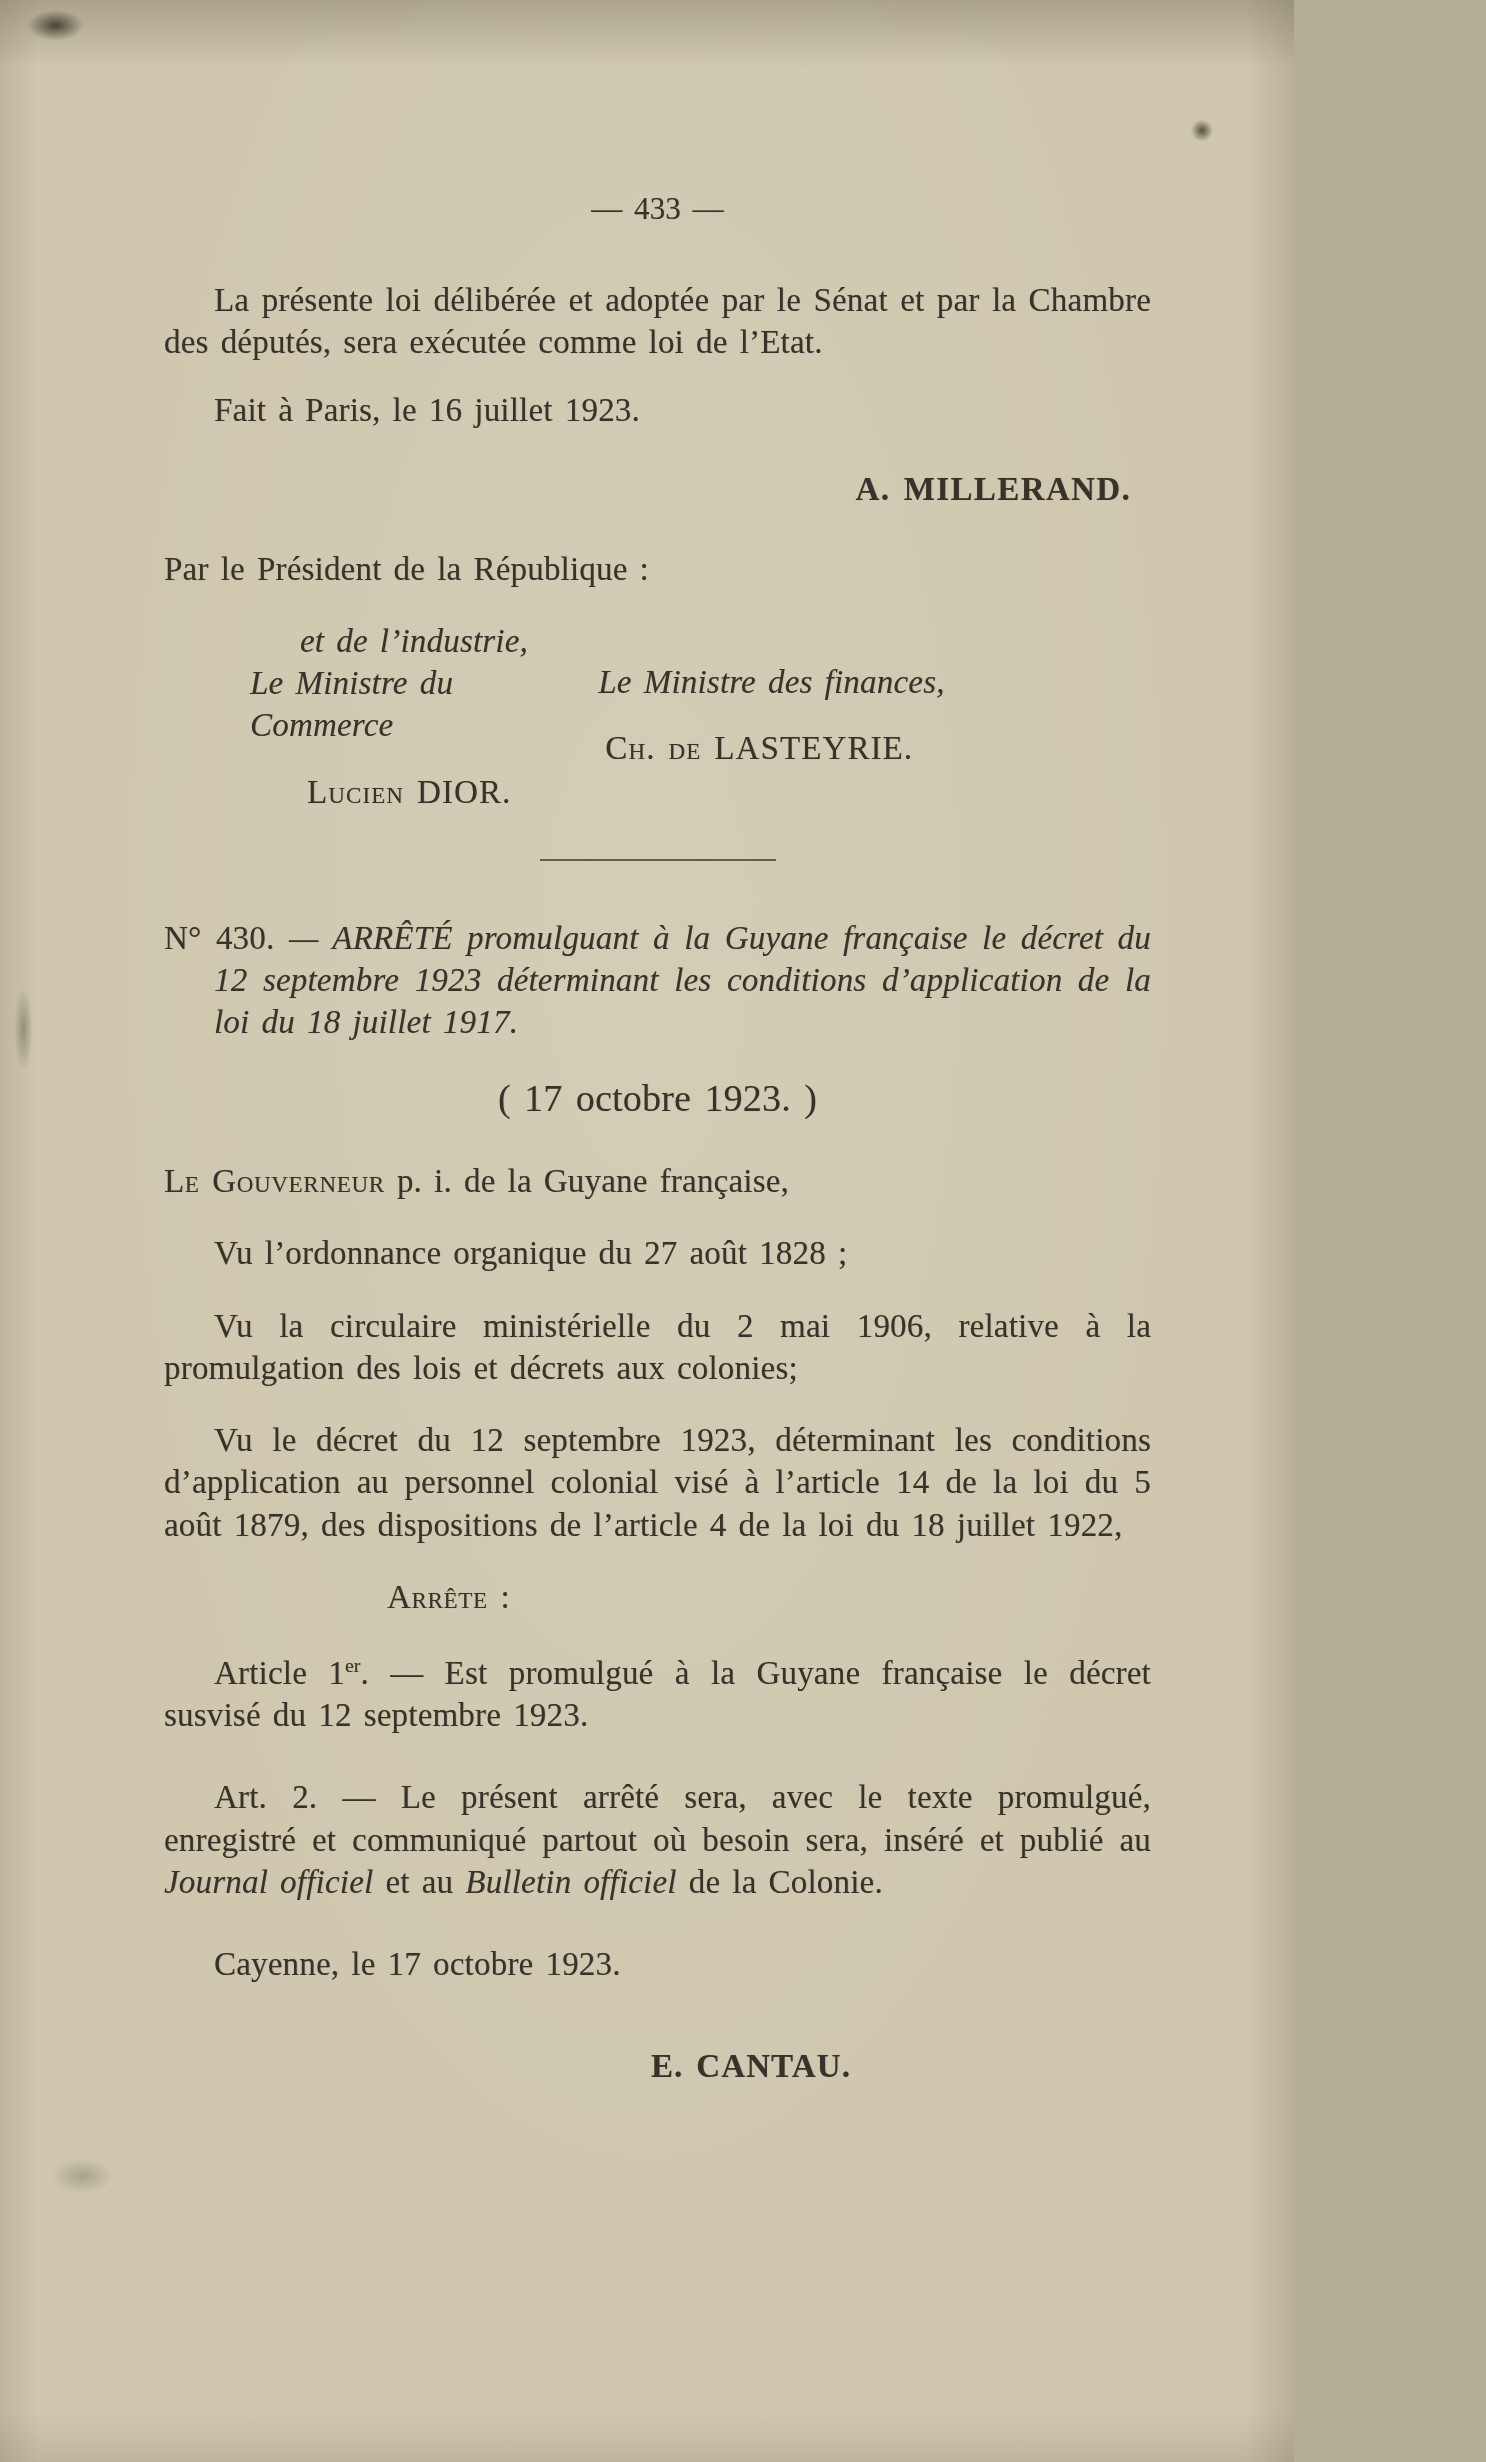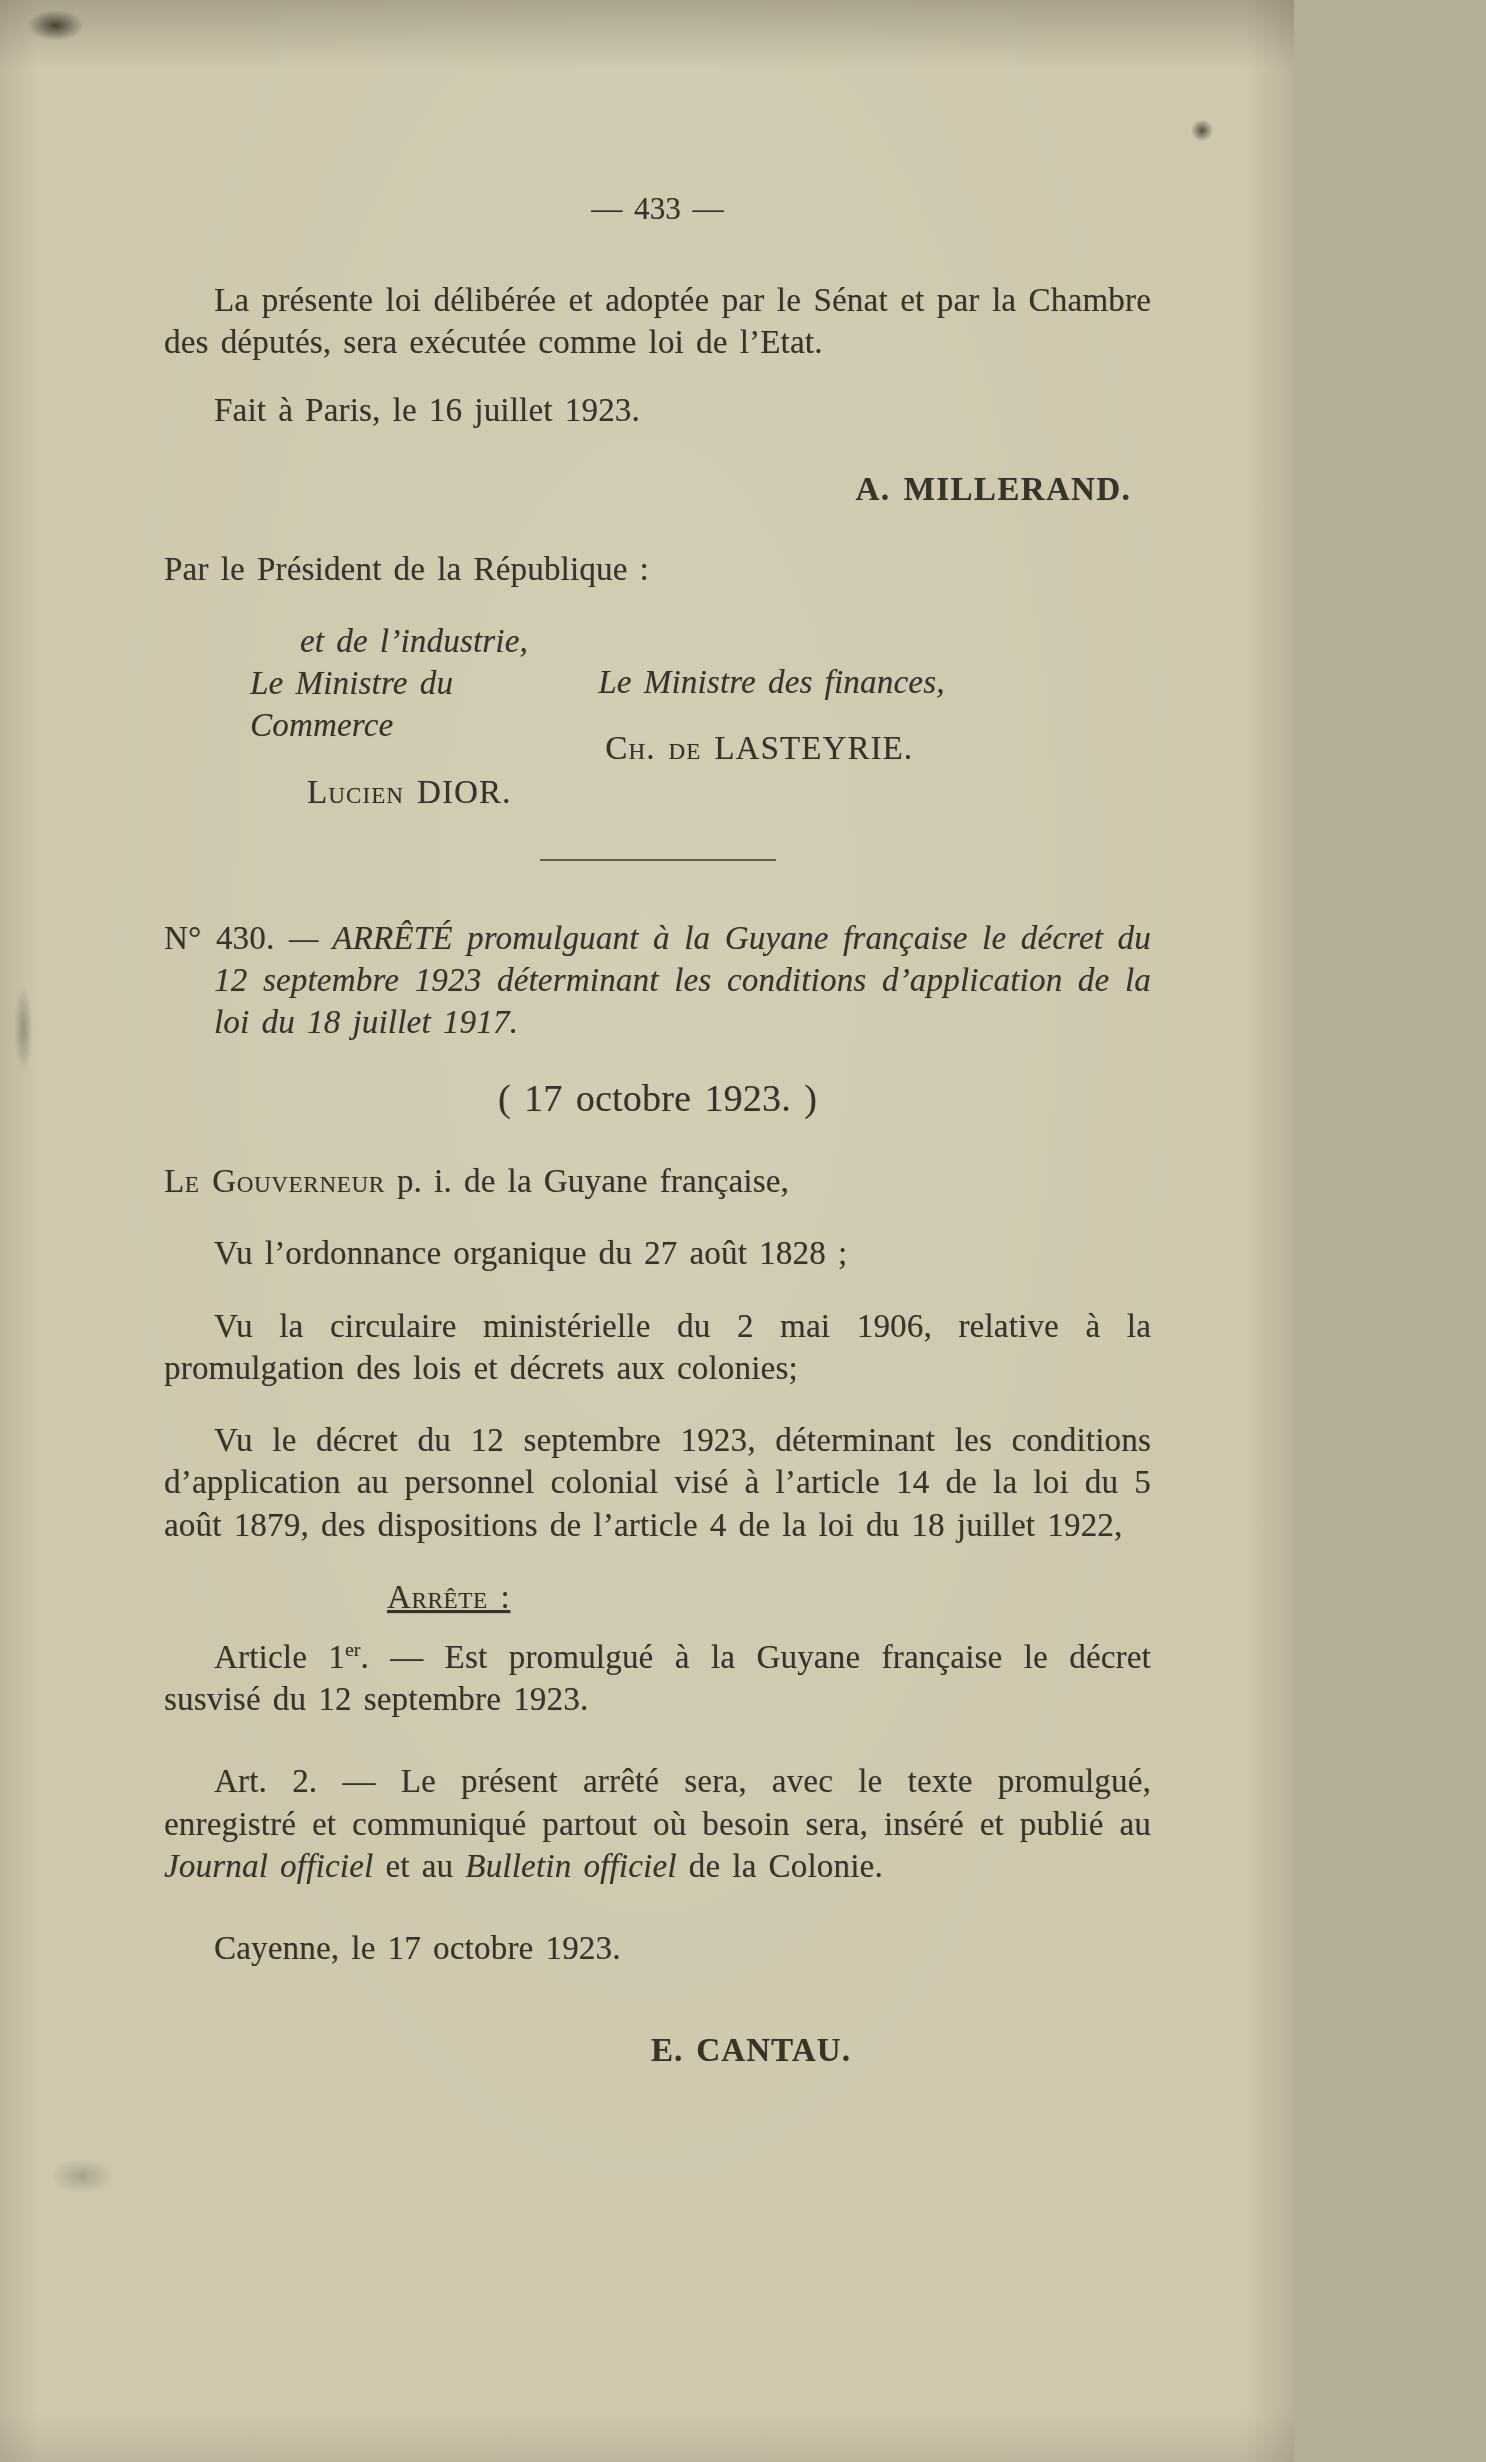--- a/index.html
+++ b/index.html
@@ -98,22 +98,21 @@
   }
   .smallcaps {
     font-variant: small-caps;
     letter-spacing: 0.7px;
   }
   .visa { margin-bottom: 30px; }
   .decree-word {
     padding-left: 223px;
     font-variant: small-caps;
     letter-spacing: 0.7px;
-    margin-bottom: 18px;
-    text-decoration: underline;
+    margin-bottom: 34px;
   }
   .article { margin-bottom: 40px; }
   .sup {
     vertical-align: super;
     font-size: 0.6em;
     letter-spacing: 0;
   }
   .italic { font-style: italic; }
   .closing-dateline {
     text-indent: 50px;

